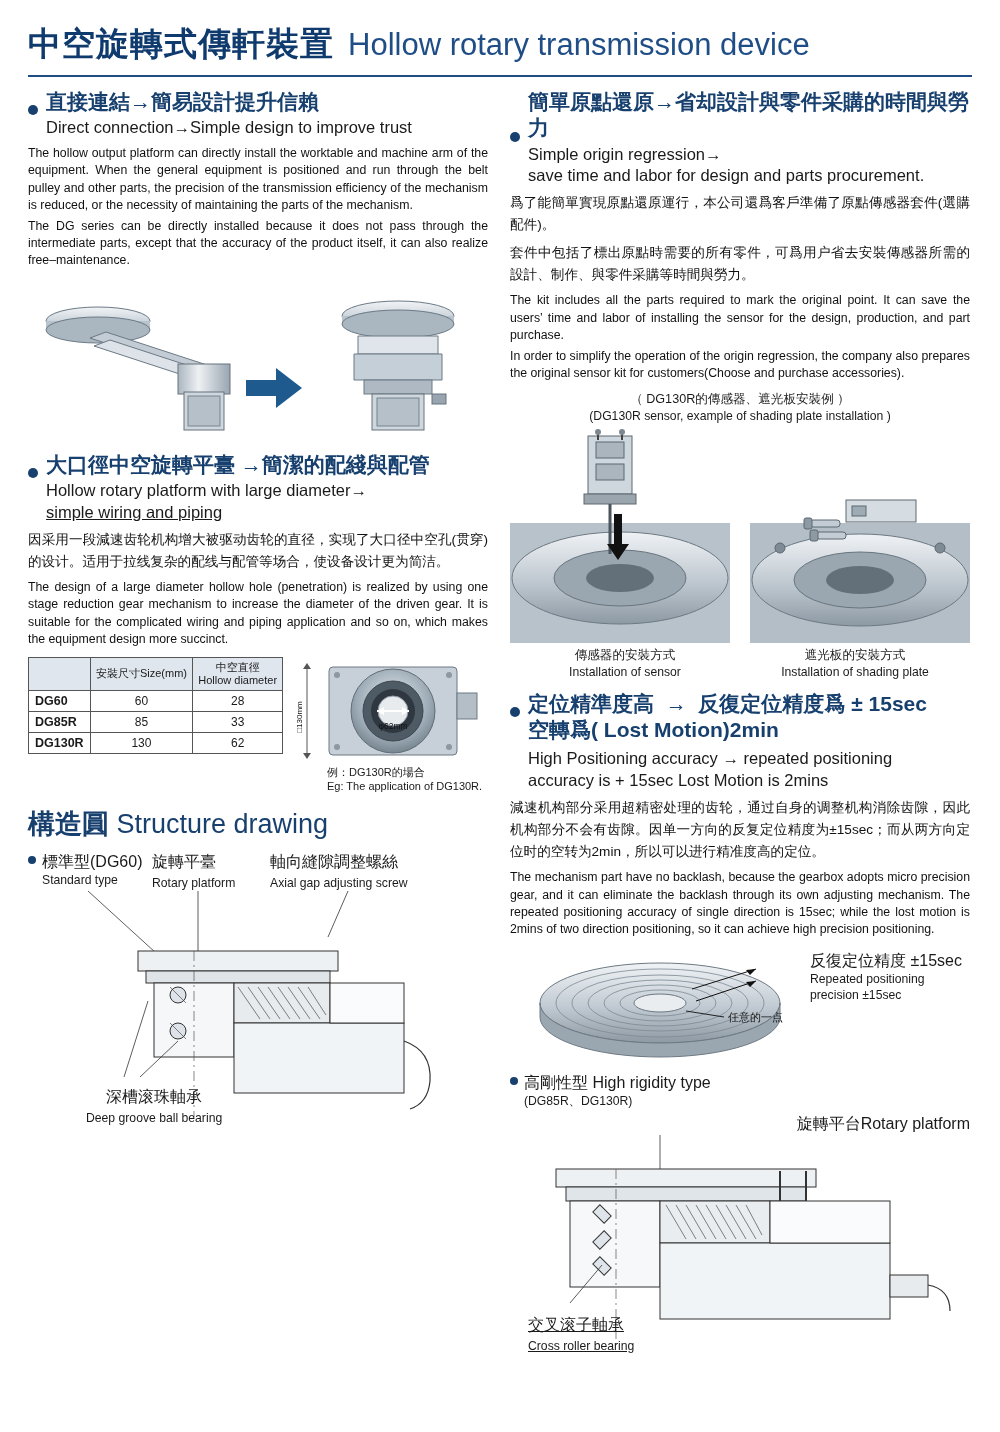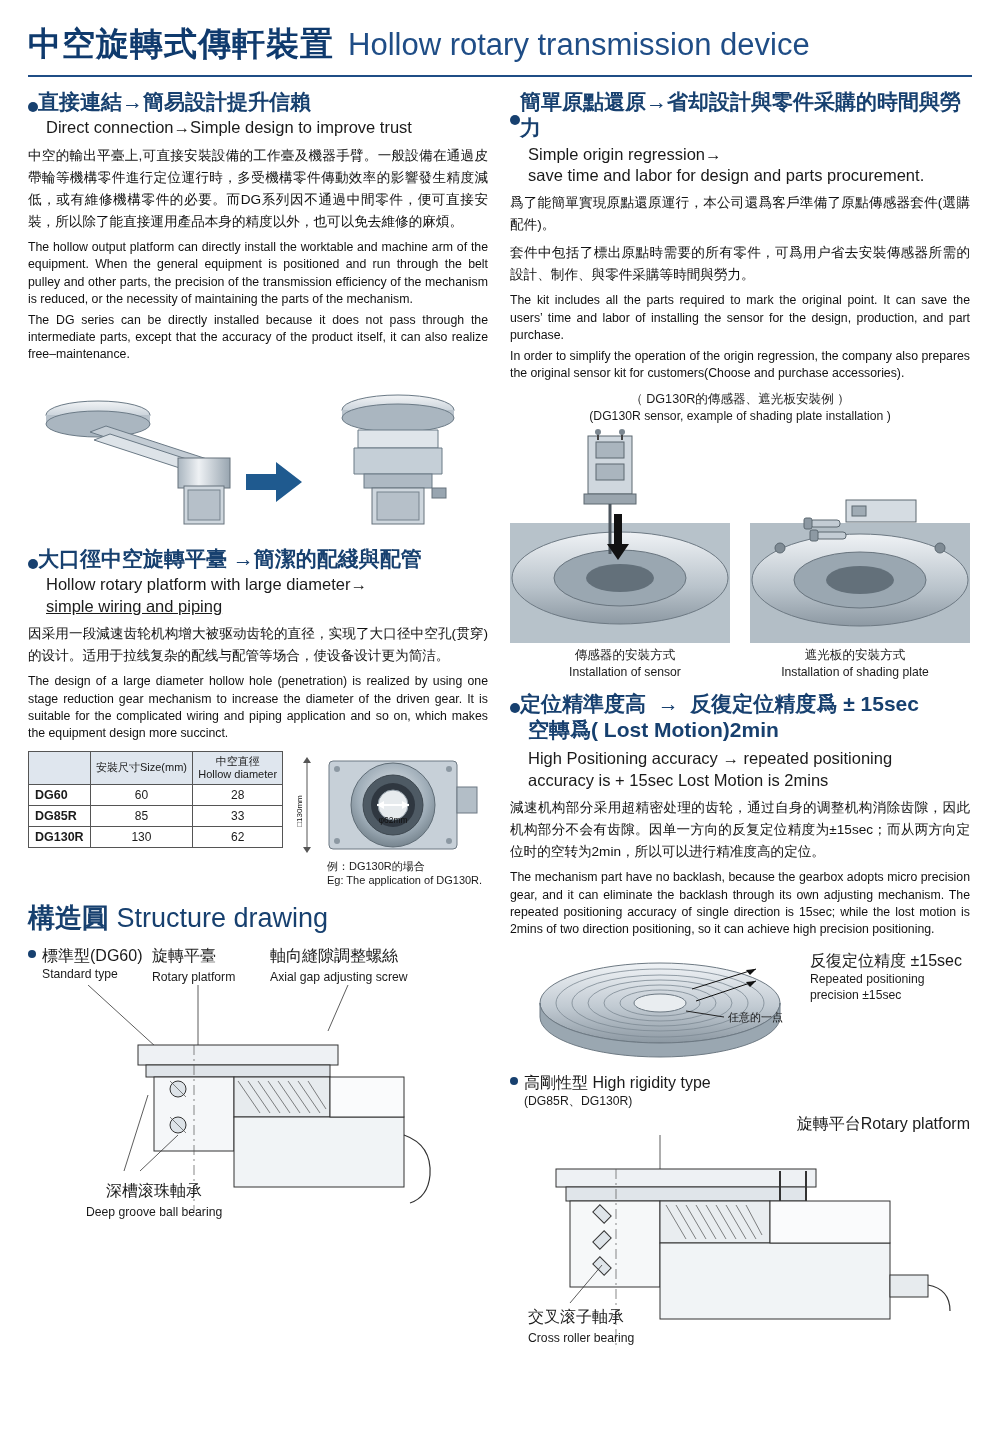--- a/index.html
+++ b/index.html
@@ -29,21 +29,21 @@
   }
   .header-rule {
     margin-top:8px; height:2px; background:#1f4d86; width:100%;
   }
 
   
   .cols { display:flex; gap:22px; margin-top:12px; }
   .col { width:460px; position:relative; }
 
   
-  .bullet-head { display:flex; align-items:center; gap:0; }
+  .bullet-head { display:flex; align-items:flex-end; gap:8px; }
   .dot {
     width:10px; height:10px; border-radius:50%;
     background:#17406f; margin-top:9px; flex:none;
   }
   .h-cn {
     font-size:21px; font-weight:bold; color:#17406f; line-height:1.25;
   }
   .h-en {
     font-size:16.5px; color:#1a1a1a; line-height:1.3; margin:2px 0 6px 18px;
   }
@@ -107,21 +107,20 @@
   <div class="cols">
 
     <div class="col">
 
       <div>
         <div class="bullet-head">
           <span class="dot"></span>
           <span class="h-cn">直接連結→簡易設計提升信賴</span>
         </div>
         <div class="h-en">Direct connection→Simple design to improve trust</div>
-        <div class="p-cn">中空的輸出平臺上,可直接安裝設備的工作臺及機器手臂。一般設備在通過皮帶輪等機構零件進行定位運行時，多受機構零件傳動效率的影響發生精度減低，或有維修機構零件的必要。而DG系列因不通過中間零件，便可直接安裝，所以除了能直接運用產品本身的精度以外，也可以免去維修的麻煩。</div>
         <div class="p-en">The hollow output platform can directly install the worktable and machine arm of the equipment. When the general equipment is positioned and run through the belt pulley and other parts, the precision of the transmission efficiency of the mechanism is reduced, or the necessity of maintaining the parts of the mechanism.</div>
         <div class="p-en">The DG series can be directly installed because it does not pass through the intermediate parts, except that the accuracy of the product itself, it can also realize free–maintenance.</div>
       </div>
 
       <div class="fig" style="margin-top:6px;">
         <svg width="460" height="170" viewBox="0 0 460 170">
           <defs>
             <linearGradient id="gmet" x1="0" y1="0" x2="0" y2="1">
               <stop offset="0%" stop-color="#f2f4f6"></stop>
               <stop offset="55%" stop-color="#c9d2da"></stop>
@@ -482,21 +481,21 @@
           <line x1="270" y1="36" x2="270" y2="66" stroke="#333" stroke-width="2"></line>
           <line x1="296" y1="36" x2="296" y2="66" stroke="#333" stroke-width="2"></line>
 
           <line x1="106" y1="34" x2="106" y2="210" stroke="#555" stroke-width="0.7" stroke-dasharray="10 4 2 4"></line>
 
           <rect x="380" y="140" width="38" height="22" fill="#e7ebee" stroke="#333"></rect>
           <path d="M418 150 q22 4 22 26" fill="none" stroke="#333" stroke-width="1.2"></path>
 
           <line x1="92" y1="130" x2="60" y2="168" stroke="#333" stroke-width="0.8"></line>
         </svg>
-        <div style="position:absolute; left:18px; top:172px;">
+        <div style="position:absolute; left:18px; top:180px;text-decoration:underline;">
           <span class="lblcn">交叉滚子軸承</span><br>
           <span class="lbl">Cross roller bearing</span>
         </div>
       </div>
 
     </div>
   </div>
 </div>
 
 </body></html>

